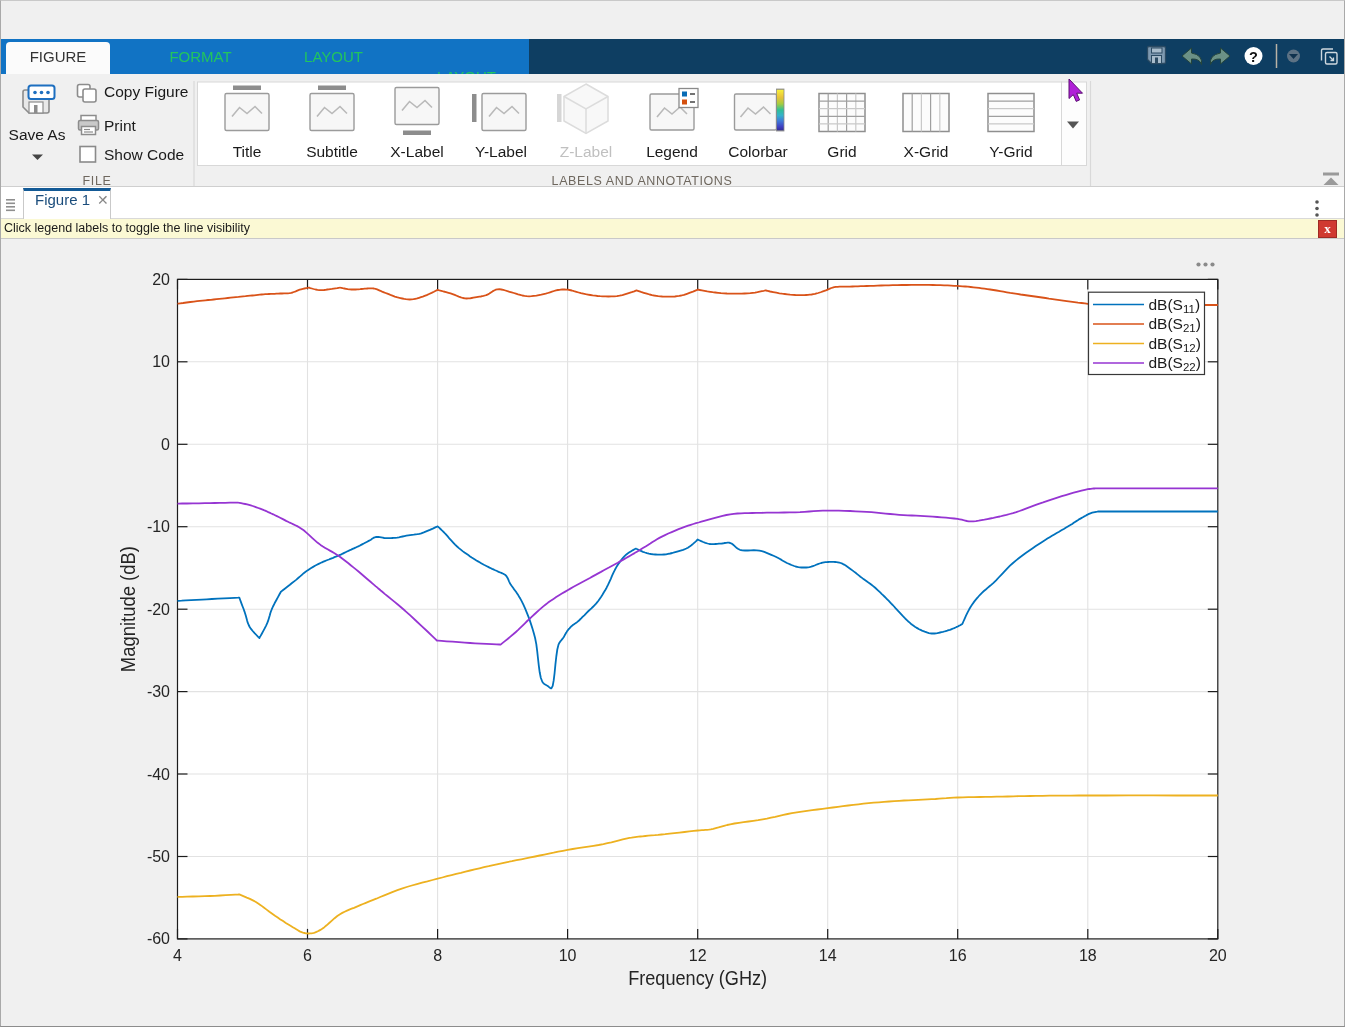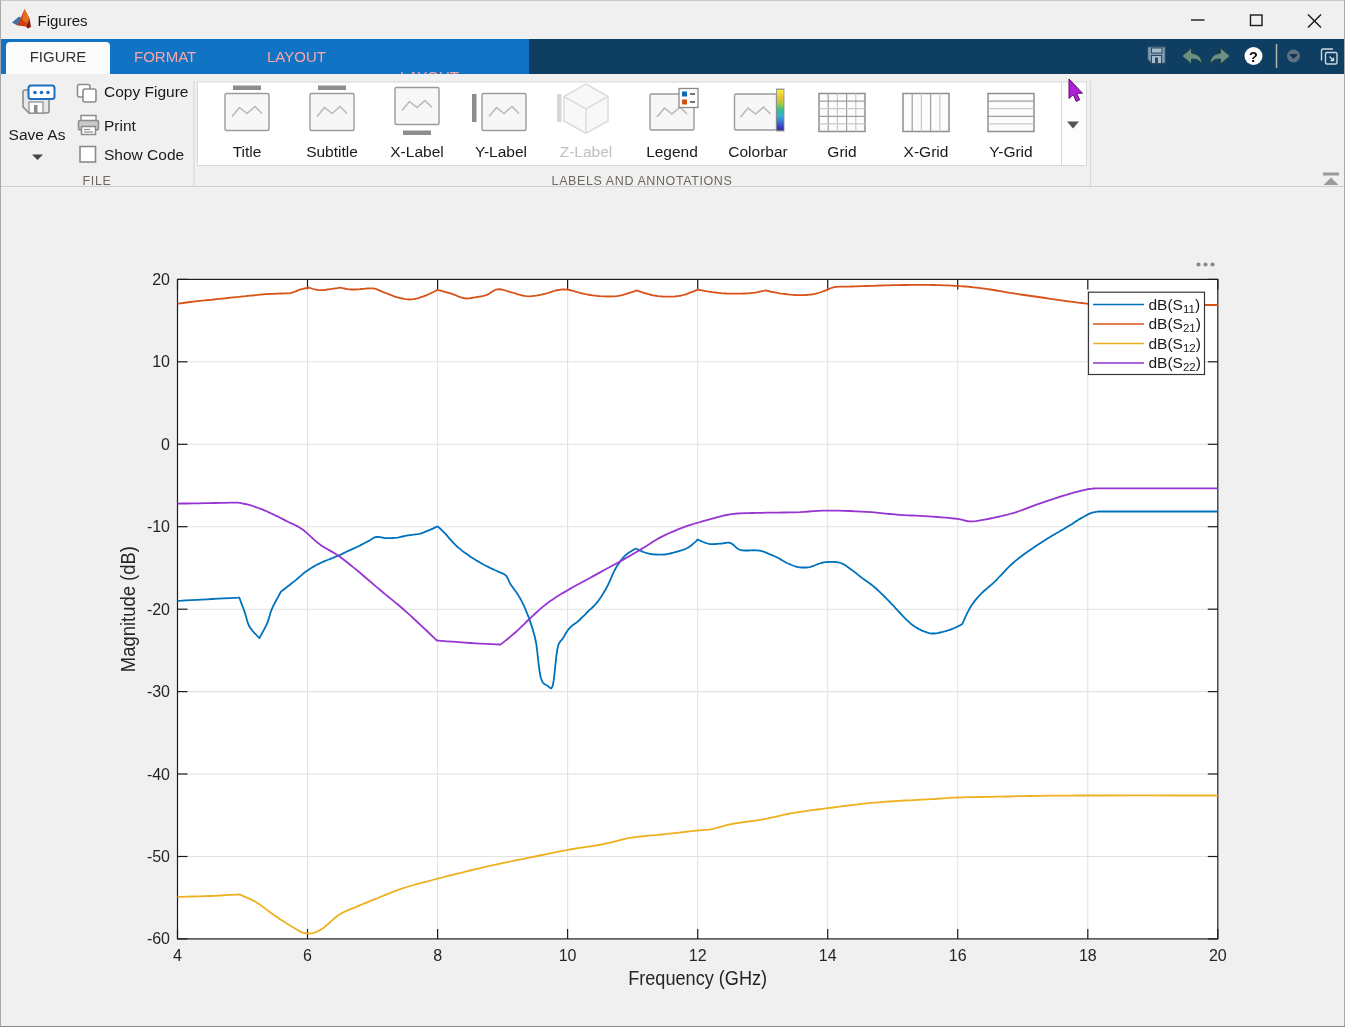--- a/index.html
+++ b/index.html
@@ -2,56 +2,39 @@
 <html><head><meta charset="utf-8">
 <style>
 * { margin:0; padding:0; box-sizing:border-box; }
 html,body { width:1345px; height:1027px; overflow:hidden; }
 body { font-family:"Liberation Sans",sans-serif; position:relative; background:#f0f0f0; }
 .win { position:absolute; inset:0; border:1px solid #a9a9a9; border-top:1px solid #c9c9c9; border-bottom:2px solid #8c8c8c; background:#f0f0f0; }
 .titlebar { position:absolute; left:0; top:0; width:100%; height:38px; background:#f0f0f0; }
 .ttsvg { position:absolute; left:0; top:0; }
 .ribtabs { position:absolute; left:0; top:38px; width:100%; height:35px; background:#0e3e62; }
 .ribtabs .lightblue { position:absolute; left:0; top:0; width:528px; height:35px; background:#1173c4; }
-.ribtabs .tab { position:absolute; top:0; height:18px; line-height:35px; color:#fca5a5; font-size:15px; }
+.ribtabs .tab { position:absolute; top:0; height:18px; line-height:35px; text-align:center; color:#22c55e; font-size:15px; }
 .ribtabs .active { position:absolute; left:5px; top:3px; width:104px; height:32px; background:#fbfbfb; border-radius:4px 4px 0 0; color:#333; font-size:15px; text-align:center; line-height:30px; }
 .qasvg { position:absolute; right:0; top:0; }
 .toolbar { position:absolute; left:0; top:73px; width:100%; height:113px; background:#f0f0f0; border-bottom:1px solid #cfcfcf; }
 .tbsvg { position:absolute; left:0; top:0; }
 .tabrow { position:absolute; left:0; top:186px; width:100%; height:32px; background:#fff; border-bottom:1px solid #d9d9d9; }
 .gripsvg { position:absolute; left:0; top:0; }
 .figtab { position:absolute; left:22px; top:1px; width:88px; height:31px; background:#fff; border-top:3.5px solid #135a96; border-left:1px solid #c9c9c9; border-right:1px solid #c9c9c9; color:#1b4d7c; font-size:15px; }
 .figtab span.x { color:#888; font-size:14px; margin-left:7px; }
 .infobar { position:absolute; left:0; top:218px; width:100%; height:20px; background:#fbf9d4; border-bottom:1px solid #c9c9c9; font-size:12.5px; color:#1a1a1a; line-height:19px; }
 .infobar .msg { margin-left:3px; }
 .closebtn { position:absolute; right:7px; top:0.5px; width:19px; height:18px; background:#d03a30; border:1px solid #9e2b24; color:#fff; font-size:13px; font-weight:bold; text-align:center; line-height:16px; font-family:'Liberation Serif',serif; }
 .figarea { position:absolute; left:0; top:238px; width:100%; height:787px; background:#f0f0f0; }
 .plot { position:absolute; left:0; top:0; }
 .plot text.tl { fill:#252525; }
 .plot text.al { fill:#252525; font-size:20.5px; }
 </style></head>
 <body>
 <div class="win">
- <div class="titlebar">
-      <svg class="ttsvg" width="1345" height="38" viewBox="0 0 1345 38">
-<g>
- <polygon points="11,21.5 18,15.5 21.5,17.8 16.5,24.5" fill="#3d6fa8"></polygon>
- <polygon points="16.5,24.5 23.5,8 28.5,17.5 25,25.5" fill="#cc3b14"></polygon>
- <polygon points="23.5,8 28.5,17.5 26.5,23 21,18.5" fill="#e2701f"></polygon>
- <polygon points="25,25.5 28.5,17.5 30,26 26.5,27.5" fill="#8c1a0a"></polygon>
-</g>
-<text x="36.5" y="25" font-size="15" fill="#191919" font-family="'Liberation Sans',sans-serif">Figures</text>
-<g stroke="#1a1a1a" stroke-width="1.4">
- <line x1="1190" y1="19" x2="1203.5" y2="19"></line>
- <rect x="1249.5" y="14" width="11.5" height="10.5" fill="none"></rect>
- <line x1="1307" y1="13.5" x2="1320" y2="26.5"></line>
-          <line x1="1307" y1="26.5" x2="1320" y2="13.5"></line>
-</g>
-</svg>
-    </div>
  <div class="ribtabs">
    <div class="lightblue"></div>
    <div class="tab" style="left:133px;width:133px;">FORMAT</div>
    <div class="tab" style="left:266px;width:133px;">LAYOUT</div>
    <div class="tab" style="left:399px;width:133px;margin-top:20px;">LAYOUT</div>
    <div class="active">FIGURE</div>
    <svg class="qasvg" width="220" height="35" viewBox="1125 38 220 35">
 <g>
  <path d="M1150 45.5 h15 a1.5 1.5 0 0 1 1.5 1.5 v14 a1.5 1.5 0 0 1 -1.5 1.5 h-12.5 l-4 -4 v-11.5 a1.5 1.5 0 0 1 1.5 -1.5 z" fill="#7e99b0" stroke="#2c4b63" stroke-width="1.3"></path>
  <rect x="1152.5" y="54.5" width="10" height="8" fill="#a8bccb" stroke="#2c4b63" stroke-width="1"></rect>
@@ -190,20 +173,41 @@
 </g>
 
 <g fill="#9a9a9a">
           <rect x="1322" y="171.5" width="16" height="3"></rect>
           <polygon points="1330,176.5 1337.5,184 1322.5,184"></polygon>
         </g>
 
 <polygon points="1068,78 1068,97.5 1072.3,93.6 1075.2,100.4 1078.6,98.9 1075.7,92.2 1081.5,92.2" fill="#b01fd8" stroke="#5c0f73" stroke-width="1"></polygon>
 </svg>
     </div>
+ <div class="tabrow">
+   <svg class="gripsvg" width="20" height="32" viewBox="0 0 20 32">
+<g fill="#8f8f8f">
+          <rect x="5" y="12" width="9" height="1.6"></rect>
+          <rect x="5" y="15.5" width="9" height="1.6"></rect>
+          <rect x="5" y="19" width="9" height="1.6"></rect>
+          <rect x="5" y="22.5" width="9" height="1.6"></rect>
+        </g>
+</svg>
+   <div class="figtab"><span style="margin-left:11px;">Figure 1</span><span class="x">✕</span></div>
+   <svg style="position:absolute;right:21px;top:0;" width="12" height="32" viewBox="0 0 12 32">
+        <g fill="#555">
+          <circle cx="6" cy="15" r="1.8"></circle>
+          <circle cx="6" cy="21.5" r="1.8"></circle>
+          <circle cx="6" cy="28" r="1.8"></circle>
+        </g>
+      </svg>
+ </div>
+ <div class="infobar"><span class="msg">Click legend labels to toggle the line visibility</span>
+   <div class="closebtn">x</div>
+ </div>
  <div class="figarea">
       <svg class="plot" width="1345" height="789" viewBox="0 238 1345 789">
 <rect x="176.5" y="278.4" width="1040.3" height="659.5" fill="#ffffff"></rect>
 <g stroke="#e2e2e2" stroke-width="1.1">
           <line x1="306.5" y1="278.4" x2="306.5" y2="937.9"></line>
           <line x1="436.6" y1="278.4" x2="436.6" y2="937.9"></line>
           <line x1="566.6" y1="278.4" x2="566.6" y2="937.9"></line>
           <line x1="696.7" y1="278.4" x2="696.7" y2="937.9"></line>
           <line x1="826.7" y1="278.4" x2="826.7" y2="937.9"></line>
           <line x1="956.7" y1="278.4" x2="956.7" y2="937.9"></line>

